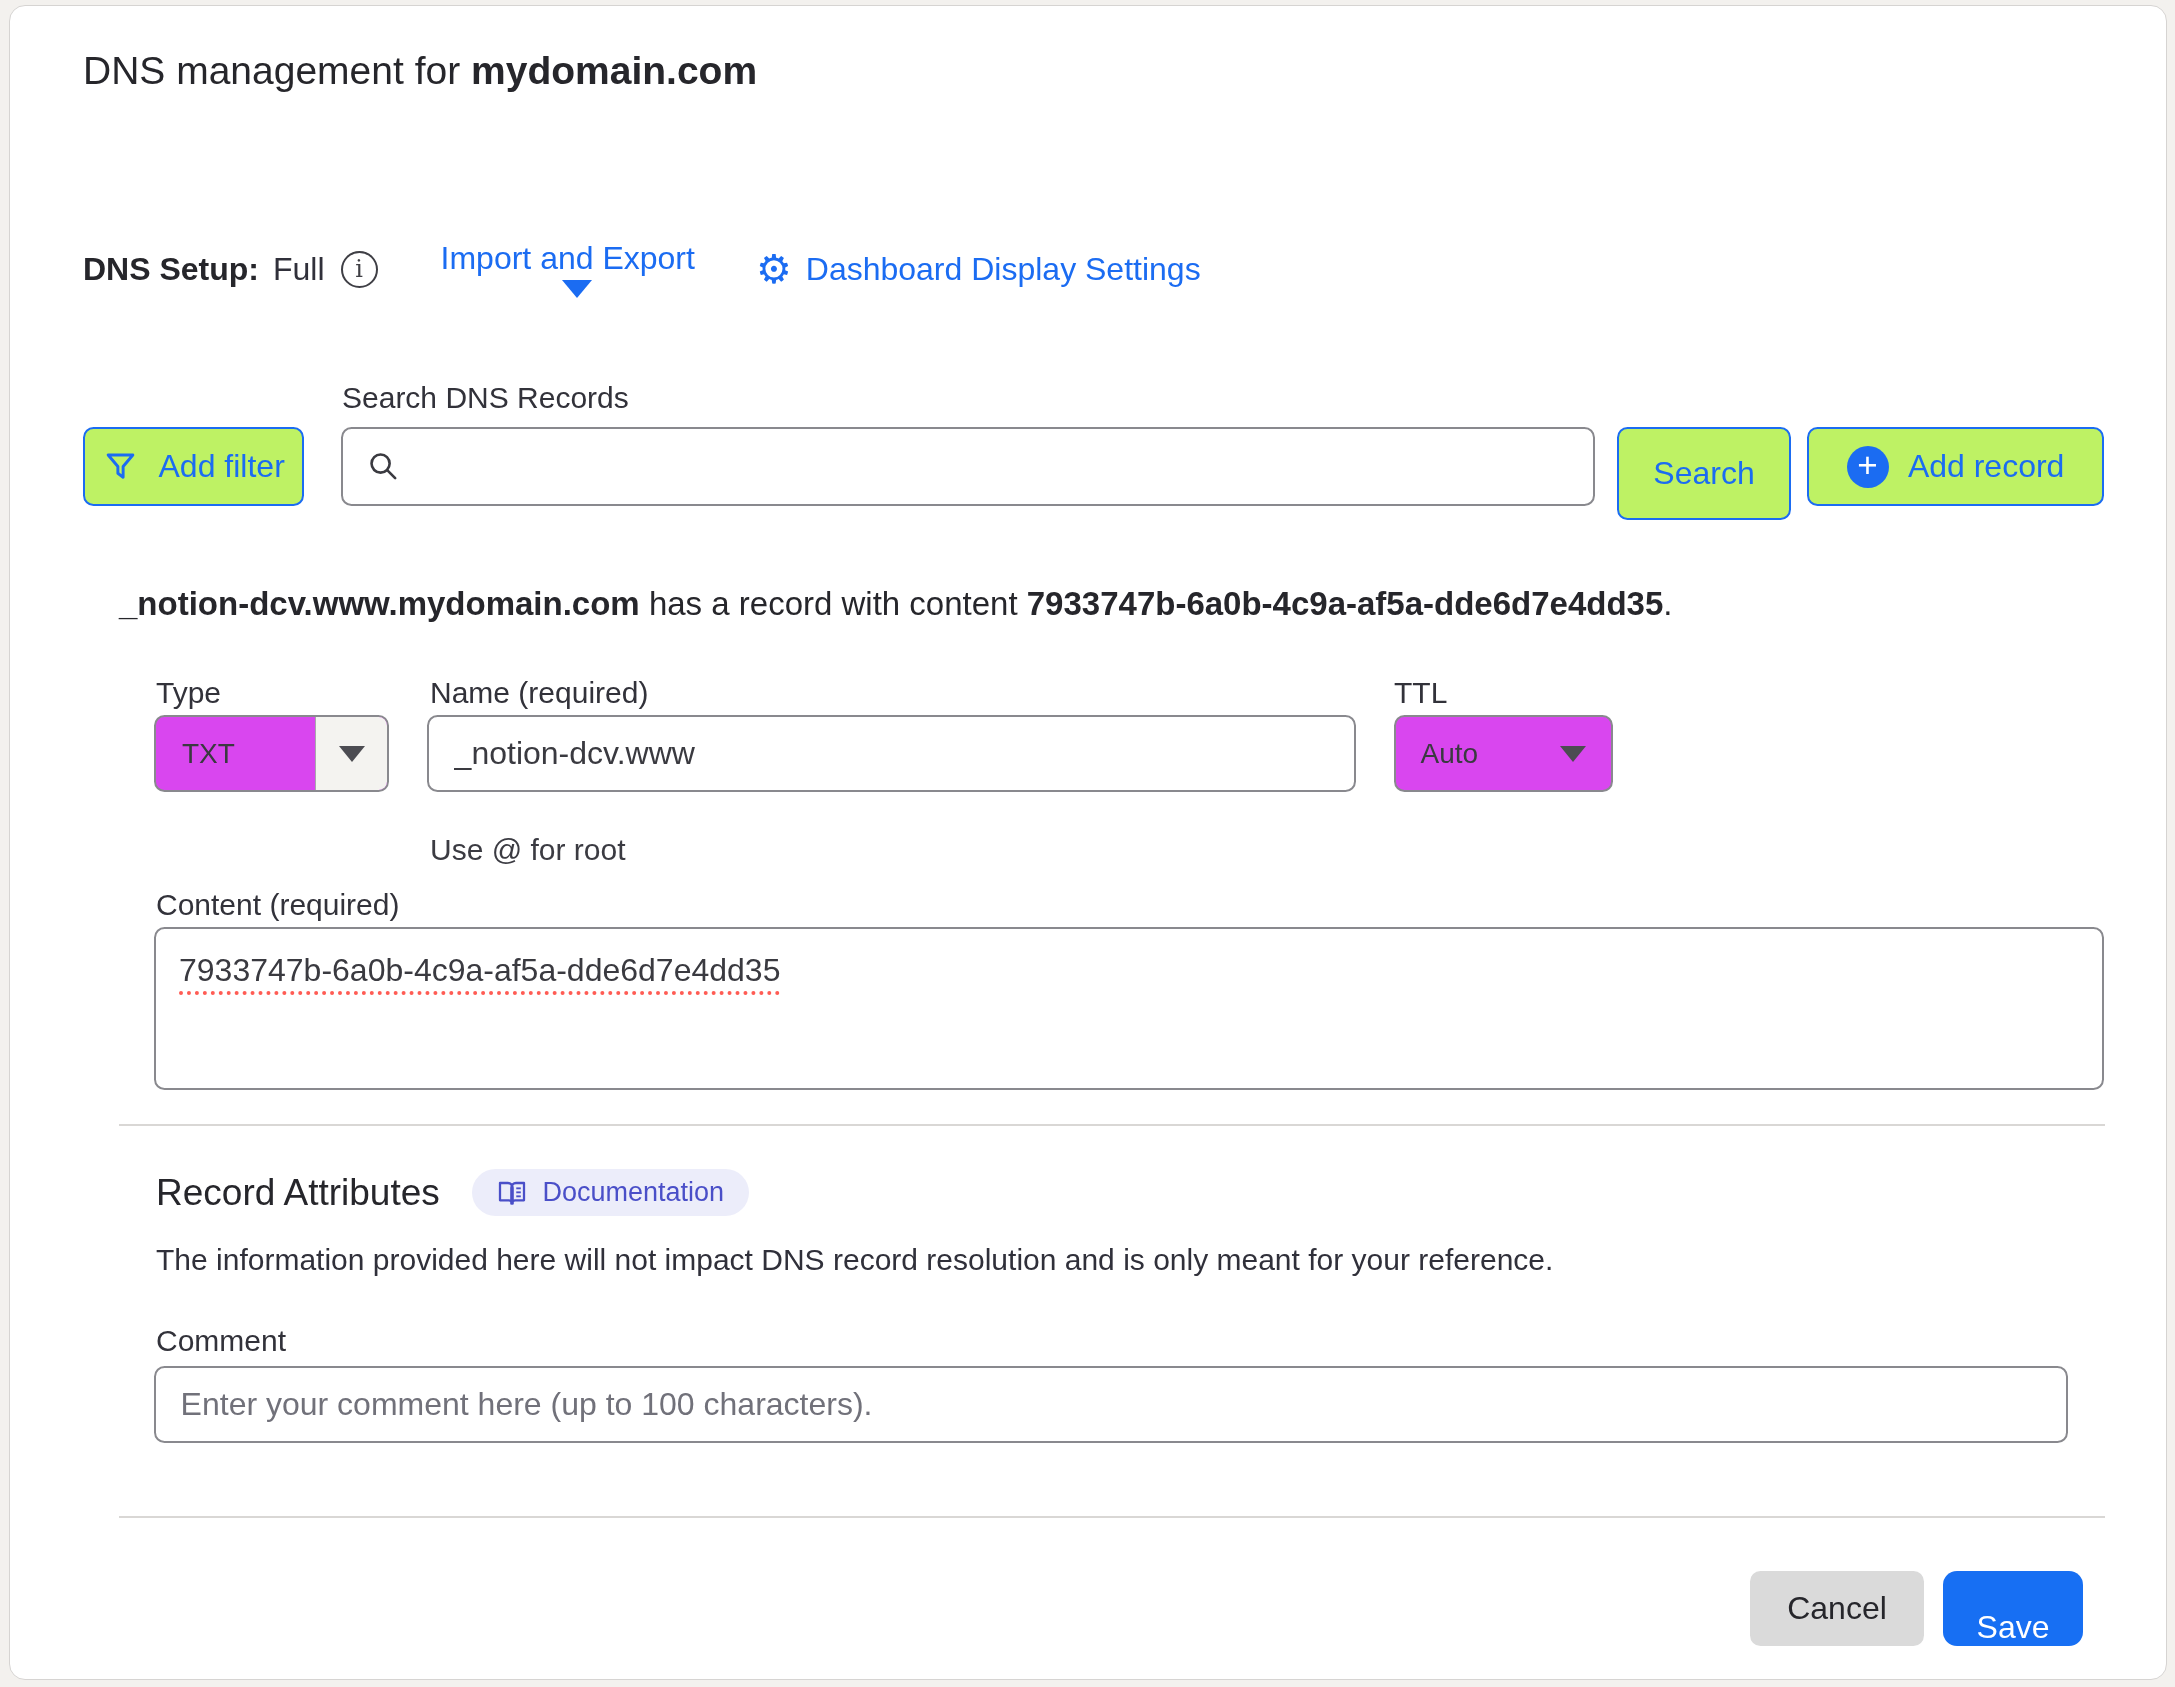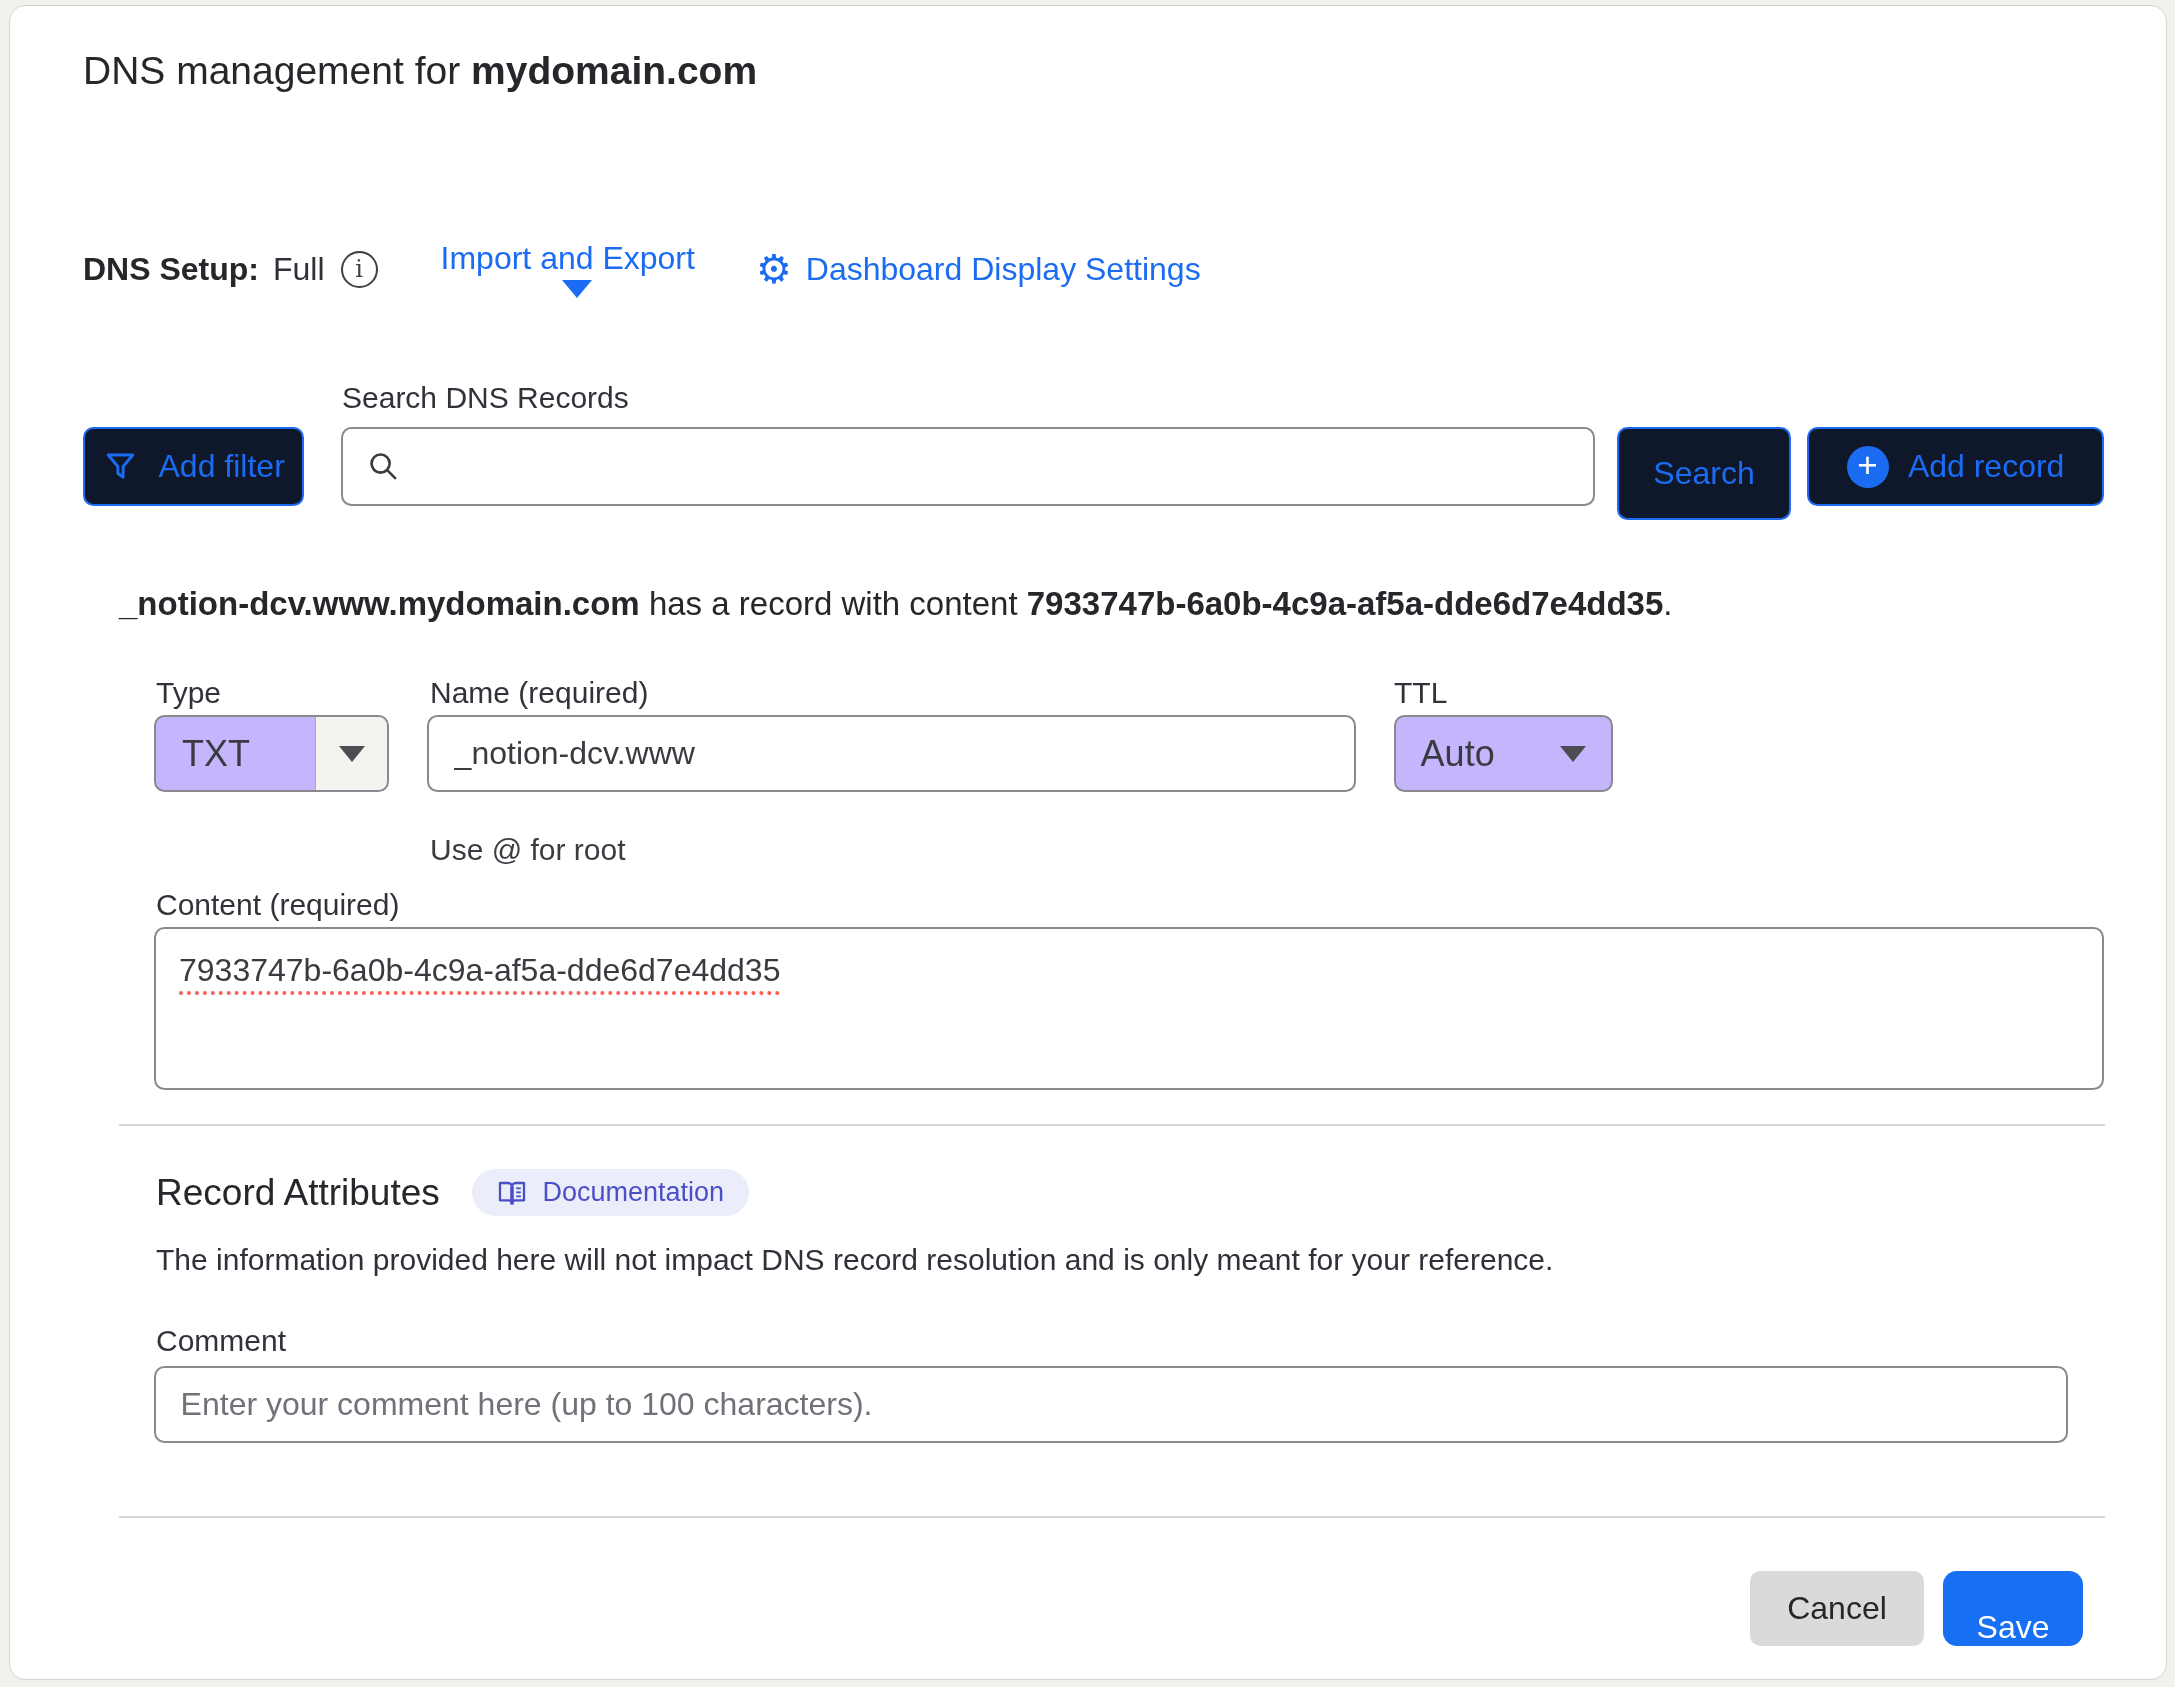--- a/index.html
+++ b/index.html
@@ -40,21 +40,21 @@
     width:0; height:0; margin-left:19.3px; margin-top:3.5px;
     border-left:15px solid transparent; border-right:15px solid transparent;
     border-top:18.4px solid #1b6cf2;
   }
   .settings-link { margin-left:61px; }
   .gear-glyph { font-size:40px; line-height:1; margin-right:14px; }
 
   
   .search-label { left:342px; top:381px; font-size:30px; color:#32323a; }
   .btn-outline {
-    border:2.6px solid #1b6cf2; border-radius:10.5px; background:#0f172a;
+    border:2.6px solid #1b6cf2; border-radius:10.5px; background:#bef264;
     color:#1b6cf2; font-size:32px;
     display:flex; align-items:center; justify-content:center;
     cursor:pointer;
   }
   .add-filter-btn { left:83px; top:427px; width:221px; height:79px; gap:19.3px; }
   .search-box {
     left:341px; top:427px; width:1254px; height:79px;
     border:2.6px solid #89898e; border-radius:10.5px; background:#fff;
     display:flex; align-items:center; padding-left:23px;
   }
@@ -75,23 +75,23 @@
   .notice { left:119px; top:585px; font-size:33px; color:#26262b; }
   .notice b { font-weight:700; }
 
   
   .field-label { font-size:30px; color:#32323a; }
   .type-label  { left:156px; top:676px; }
   .name-label  { left:430px; top:676px; }
   .ttl-label   { left:1394px; top:676px; }
 
   .select {
-    border:2.6px solid #89898e; border-radius:10.5px; background:#c4b5fd;
+    border:2.6px solid #89898e; border-radius:10.5px; background:#d946ef;
     display:flex; align-items:center; overflow:hidden; cursor:pointer;
-    font-size:36px; color:#3a3a40;
+    font-size:28px; color:#3a3a40;
   }
   .type-select { left:154px; top:715px; width:235px; height:77px; }
   .type-select .select-value { flex:1; padding-left:26px; }
   .type-select .select-arrow-section {
     width:72px; height:100%; background:#f4f3f0; border-left:1.8px solid #a9a9ad;
     display:flex; align-items:center; justify-content:center;
   }
   .caret-down-dark {
     width:0; height:0;
     border-left:13px solid transparent; border-right:13px solid transparent;

